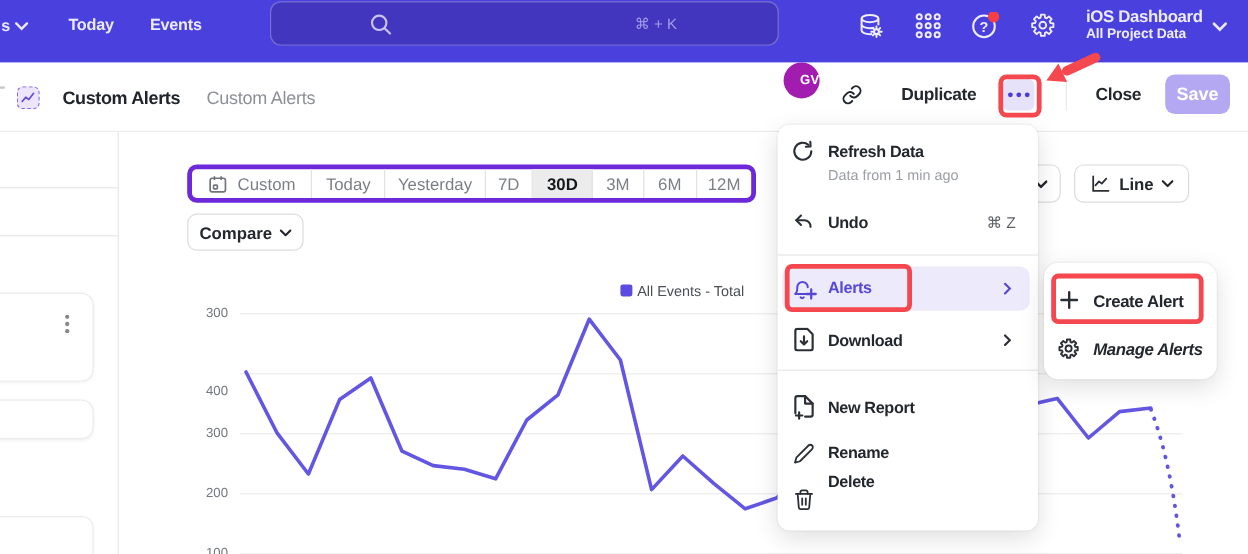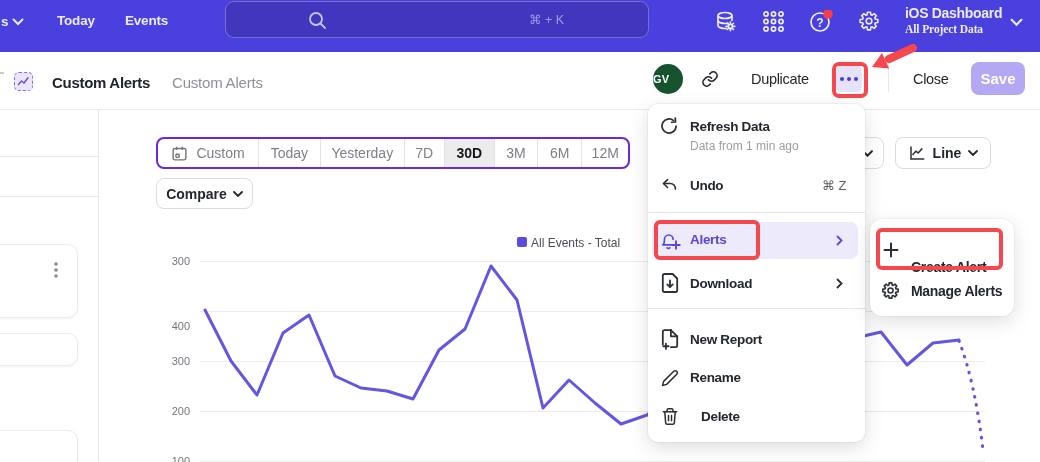--- a/index.html
+++ b/index.html
@@ -15,38 +15,38 @@
     background:#4136bd; border:1px solid rgba(255,255,255,0.28); border-radius:9px; }
   #search .ph { position:absolute; left:117px; top:9px; font-size:13.5px; color:#d6d1f4; font-weight:400; letter-spacing:.2px;}
   #search .kbd { position:absolute; left:303px; top:10px; font-size:12.5px; color:#a49bE8; font-weight:400;}
 
   
   #hdr { position:absolute; left:0; top:52px; width:1040px; height:58px; background:#fff; border-bottom:1px solid #ececec; }
   #crumbicon { position:absolute; left:14px; top:72px; width:19px; height:19px; border-radius:5px;
      background:#ece6fc; border:1.5px dashed #8a66ee; }
   .h-title { position:absolute; left:52px; top:74px; font-size:15px; font-weight:700; color:#20242b; letter-spacing:-.3px;}
   .h-sub   { position:absolute; left:172px; top:74px; font-size:15px; font-weight:400; color:#8d9097; letter-spacing:-.2px; }
-  #avatar { position:absolute; left:653px; top:64px; width:30px; height:30px; border-radius:50%;
-     background:#14532d; color:#fff; font-weight:700; font-size:11px; text-align:left; line-height:30px; letter-spacing:.2px;}
-  .hbtn-txt { position:absolute; font-size:14.5px; font-weight:400; color:#23272e; letter-spacing:-.3px; }
+  #avatar { position:absolute; left:653px; top:52px; width:30px; height:30px; border-radius:50%;
+     background:#a21caf; color:#fff; font-weight:700; font-size:11px; text-align:right; line-height:30px; letter-spacing:.2px;}
+  .hbtn-txt { position:absolute; font-size:14.5px; font-weight:700; color:#23272e; letter-spacing:-.3px; }
   #dots-btn { position:absolute; left:836px; top:66px; width:26px; height:26px; background:#e6e2f9; border-radius:5px; }
   #dots-btn span { position:absolute; top:11px; width:4px; height:4px; border-radius:50%; background:#4a3bd8; }
   #vdiv { position:absolute; left:888px; top:66px; width:1px; height:26px; background:#e8e8e8; }
   #save-btn { position:absolute; left:971px; top:62px; width:54px; height:33px; background:#b3a8f1; border-radius:8px;
      color:#fff; font-size:15px; font-weight:700; text-align:center; line-height:33px; }
 
   
   #side-v { position:absolute; left:98px; top:110px; width:1px; height:352px; background:#e7e7e7; }
   .side-h { position:absolute; left:0; width:98px; height:1px; background:#e7e7e7; }
   .scard { position:absolute; left:-14px; background:#fff; border:1px solid #ececec; border-radius:10px;
      box-shadow:0 1px 3px rgba(0,0,0,0.05); }
 
   
   #seg { position:absolute; left:156px; top:137px; width:474px; height:32px; background:#fff;
-     border:2px solid #6d28d9; border-radius:8px; display:flex; align-items:stretch; }
+     border:4px solid #6d28d9; border-radius:8px; display:flex; align-items:stretch; }
   #seg .s { display:flex; align-items:center; justify-content:center; font-size:14px; color:#7c8086;
      border-right:1px solid #e2e2e2; }
   #seg .s:last-child { border-right:none; }
   #seg .sel { background:#ececec; color:#16181d; font-weight:700; }
   .pillbtn { position:absolute; background:#fff; border:1px solid #dcdcdc; border-radius:8px; display:flex;
      align-items:center; justify-content:center; font-size:14px; font-weight:700; color:#23272e; }
 
   
   #legend { position:absolute; left:517px; top:236px; }
   #legend .sq { position:absolute; left:0; top:1px; width:10px; height:10px; border-radius:2px; background:#5c4be1; }
@@ -217,21 +217,21 @@
   <svg class="abs" style="left:809px; top:10px;" width="26" height="26" viewBox="0 0 26 26" fill="none">
     <circle cx="11" cy="12" r="9" stroke="#efedfc" stroke-width="1.7"></circle>
     <text x="11" y="16.5" font-size="12" font-weight="700" fill="#efedfc" text-anchor="middle" font-family="Liberation Sans">?</text>
     <circle cx="19" cy="4" r="4.8" fill="#f33f45"></circle>
   </svg>
   <svg class="abs" style="left:858px; top:10px;" width="22" height="22" viewBox="0 0 24 24" fill="none" stroke="#efedfc" stroke-width="1.7" stroke-linejoin="round">
     <path d="M21.65 10.28 L21.65 13.72 L18.92 14.00 L18.30 15.48 L20.04 17.60 L17.60 20.04 L15.48 18.30 L14.00 18.92 L13.72 21.65 L10.28 21.65 L10.00 18.92 L8.52 18.30 L6.40 20.04 L3.96 17.60 L5.70 15.48 L5.08 14.00 L2.35 13.72 L2.35 10.28 L5.08 10.00 L5.70 8.52 L3.96 6.40 L6.40 3.96 L8.52 5.70 L10.00 5.08 L10.28 2.35 L13.72 2.35 L14.00 5.08 L15.48 5.70 L17.60 3.96 L20.04 6.40 L18.30 8.52 L18.92 10.00 Z"></path>
     <circle cx="12" cy="12" r="3.1"></circle>
   </svg>
   <div class="navtxt" style="left:905px; top:5px; font-size:14px; letter-spacing:-.3px;">iOS Dashboard</div>
-  <div class="navtxt" style="left:905px; top:23px; font-size:11.5px; color:#eeecfb; letter-spacing:-.1px;font-family:Liberation Serif, serif;">All Project Data</div>
+  <div class="navtxt" style="left:905px; top:23px; font-size:11.5px; color:#eeecfb; letter-spacing:-.1px;">All Project Data</div>
   <svg class="abs" style="left:1010px; top:18px;" width="13" height="9" viewBox="0 0 12 8">
       <path d="M1.5 1.5 L6 6 L10.5 1.5" stroke="#eceafc" stroke-width="2" fill="none" stroke-linecap="round"></path>
     </svg>
 
   <div id="menu">
 
     <svg class="abs" style="left:11px; top:12px;" width="20" height="20" viewBox="0 0 24 24" fill="none" stroke="#2b2f36" stroke-width="2.1" stroke-linecap="round">
       <path d="M20.5 12a8.5 8.5 0 1 1-3-6.48"></path>
       <polyline points="19.5 2.5 19.8 7.2 15.1 7.5" stroke-linejoin="round"></polyline>
     </svg>
@@ -281,33 +281,33 @@
       <path d="M17 3a2.828 2.828 0 1 1 4 4L7.5 20.5 2 22l1.5-5.5L17 3z"></path>
     </svg>
     <div class="mi-txt" style="top:266px;">Rename</div>
 
     <svg class="abs" style="left:13px; top:303px;" width="18" height="19" viewBox="0 0 24 25" fill="none" stroke="#2b2f36" stroke-width="2" stroke-linecap="round" stroke-linejoin="round">
       <polyline points="3 6 21 6"></polyline>
       <path d="M19 6l-1.2 15a2 2 0 0 1-2 1.8H8.2a2 2 0 0 1-2-1.8L5 6"></path>
       <path d="M8 6V4a2 2 0 0 1 2-2h4a2 2 0 0 1 2 2v2"></path>
       <path d="M10 11v7M14 11v7"></path>
     </svg>
-    <div class="mi-txt" style="top:305px;margin-left:11px;">Delete</div>
+    <div class="mi-txt" style="top:290px;">Delete</div>
   </div>
 
   <div id="submenu"></div>
   <svg class="abs" style="left:883px; top:242px;" width="16" height="16" viewBox="0 0 16 16">
       <path d="M8 1.5v13M1.5 8h13" stroke="#2b2f36" stroke-width="2" stroke-linecap="round"></path>
     </svg>
-  <div class="mi-txt abs" style="left:911px; top:259px; font-size:14px;">Create Alert</div>
+  <div class="mi-txt abs" style="left:911px; top:243px; font-size:14px;">Create Alert</div>
   <svg class="abs" style="left:881px; top:281px;" width="19" height="19" viewBox="0 0 24 24" fill="none" stroke="#2b2f36" stroke-width="2" stroke-linejoin="round">
     <path d="M21.65 10.28 L21.65 13.72 L18.92 14.00 L18.30 15.48 L20.04 17.60 L17.60 20.04 L15.48 18.30 L14.00 18.92 L13.72 21.65 L10.28 21.65 L10.00 18.92 L8.52 18.30 L6.40 20.04 L3.96 17.60 L5.70 15.48 L5.08 14.00 L2.35 13.72 L2.35 10.28 L5.08 10.00 L5.70 8.52 L3.96 6.40 L6.40 3.96 L8.52 5.70 L10.00 5.08 L10.28 2.35 L13.72 2.35 L14.00 5.08 L15.48 5.70 L17.60 3.96 L20.04 6.40 L18.30 8.52 L18.92 10.00 Z"></path>
     <circle cx="12" cy="12" r="3.2"></circle>
   </svg>
-  <div class="mi-txt abs" style="left:911px; top:283px; font-size:14px;">Manage Alerts</div>
+  <div class="mi-txt abs" style="left:911px; top:283px; font-size:14px;font-style:italic;">Manage Alerts</div>
 
   <div class="redbox" style="left:832px; top:62px; width:36px; height:36px; border-radius:7px;"></div>
   <div class="redbox" style="left:654px; top:220px; width:106px; height:40px;"></div>
   <div class="redbox" style="left:876px; top:228px; width:127px; height:42px;"></div>
   <svg class="abs" style="left:858px; top:44px;" width="70" height="32" viewBox="0 0 70 32" fill="none">
     <path d="M55 4 L31 15" stroke="#f4474e" stroke-width="8" stroke-linecap="round"></path>
     <polygon points="14,23 24,9 31.2,24.4" fill="#f4474e"></polygon>
   </svg>
 
 </div>

